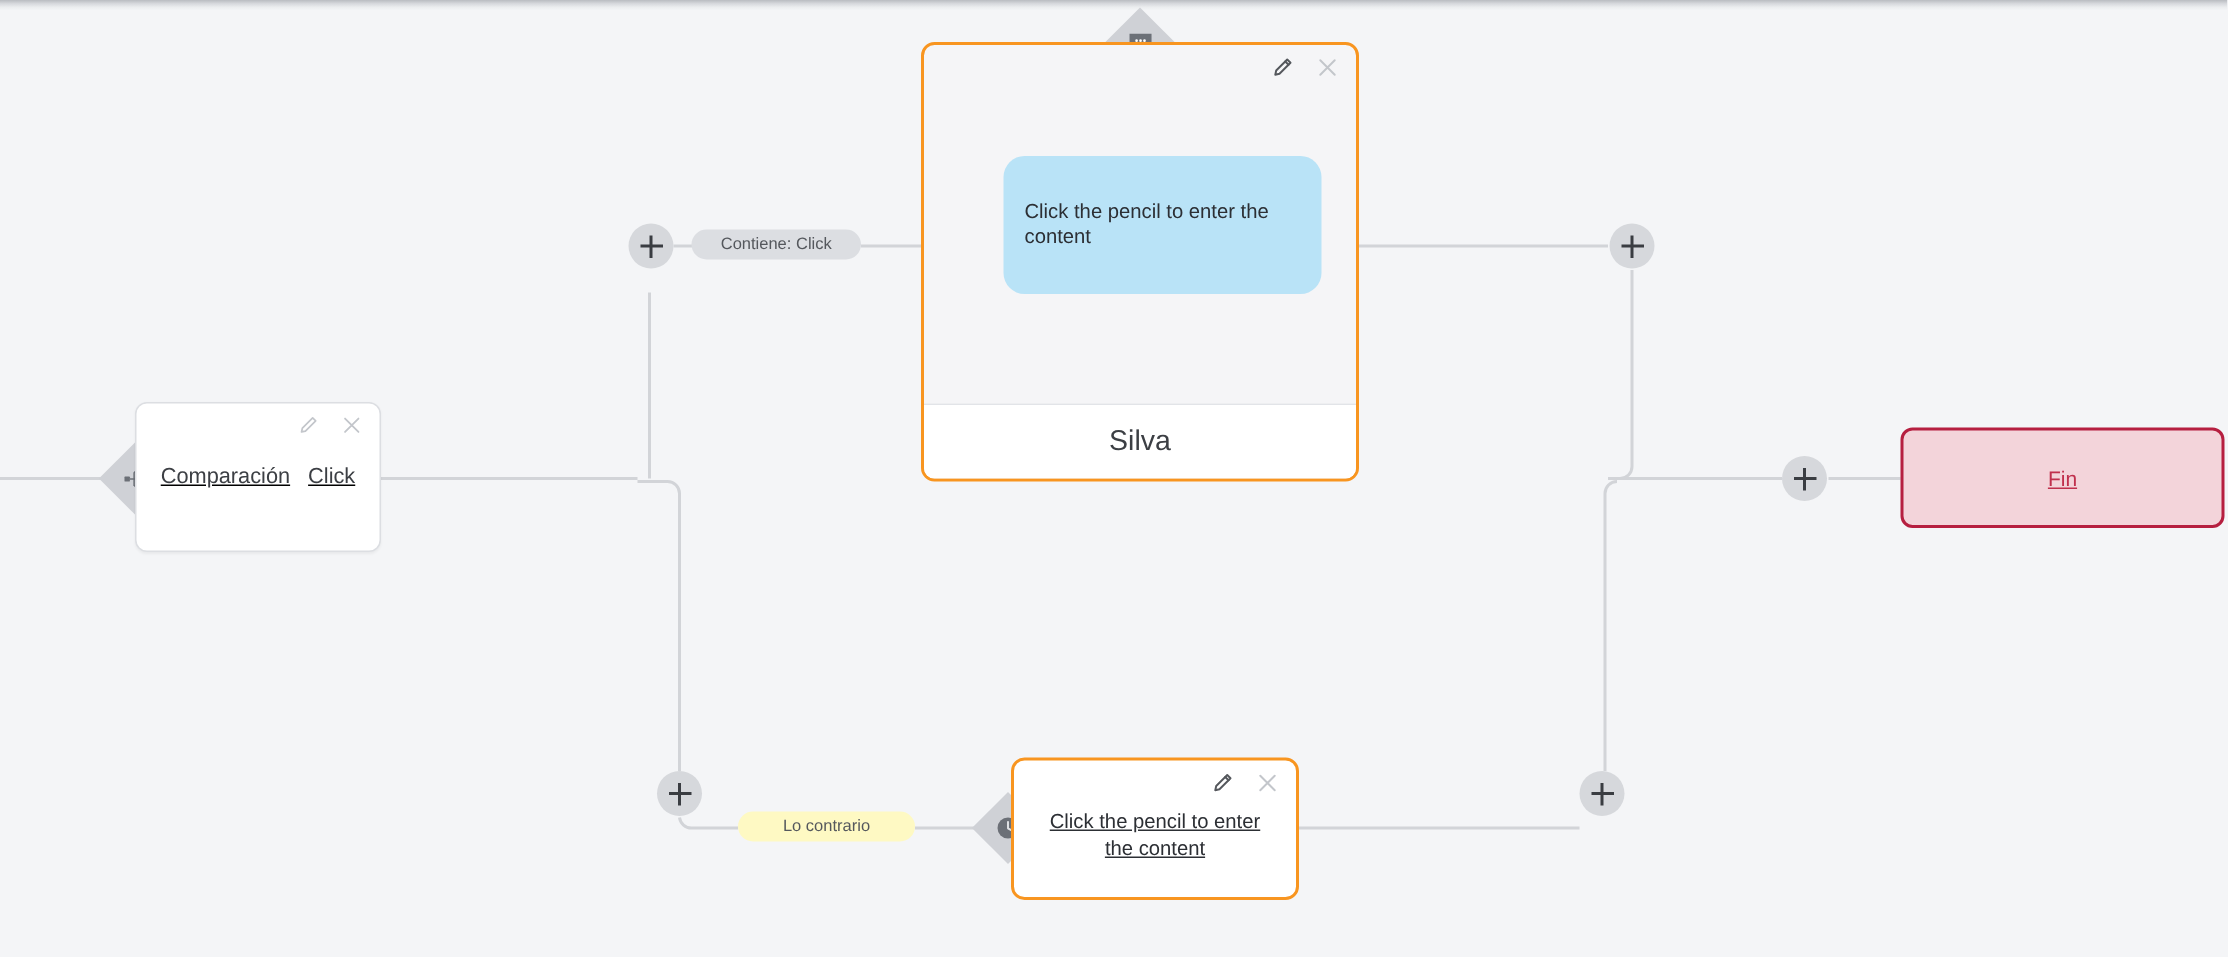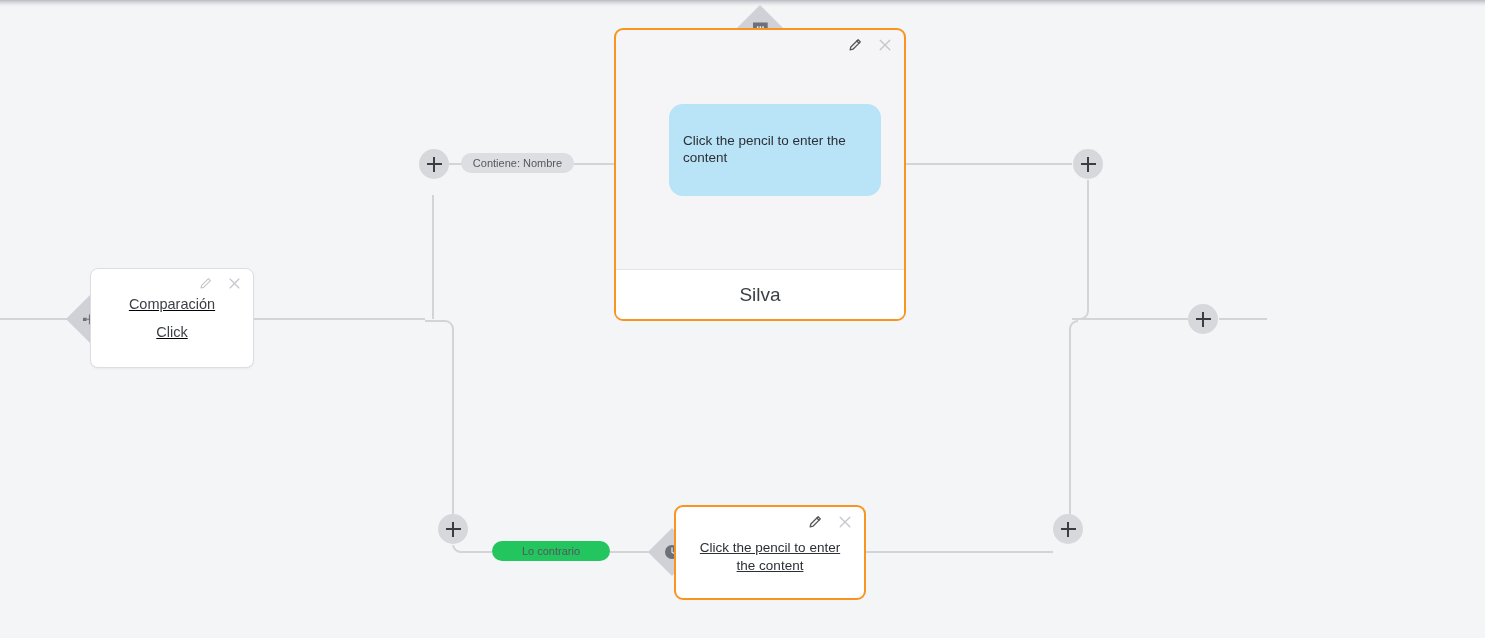--- a/index.html
+++ b/index.html
@@ -60,21 +60,21 @@
     display: flex;
     align-items: center;
     justify-content: center;
     font-size: 11px;
     color: #55585d;
     padding: 0 12px;
     box-sizing: border-box;
     white-space: nowrap;
   }
   .edge-label.gray  { background: #dcdee2; }
-  .edge-label.white { background: #22c55e; }
+  .edge-label.white { background: #fef9c3; }
 
   
   .diamond {
     position: absolute;
     width: 34px; height: 34px;
     background: #cfd1d6;
     transform: rotate(45deg);
     display: flex;
     align-items: center;
     justify-content: center;
@@ -105,21 +105,21 @@
   }
   .tool-ic { cursor: pointer; line-height: 0; display: block; }
 
   
   #node-comparacion {
     left: 90px; top: 268px;
     width: 164px; height: 100px;
     border: 1px solid #dcdee2;
     box-shadow: 0 1px 2px rgba(0,0,0,.05);
     display: flex;
-    flex-direction: column;
+    flex-direction: row;
     align-items: center;
     justify-content: center;
     gap: 12px;
   }
   #node-comparacion .line {
     font-size: 14.5px;
     color: #3c3f44;
   }
 
   
@@ -266,21 +266,21 @@
     <div class="line">Comparación</div>
     <div class="line">Click</div>
   </div>
 
   <div class="plus-btn" style="left:419px; top:164px; transform:translateY(-15px);"></div>
   <div class="plus-btn" style="left:438px; top:529px; transform:translateY(-15px);"></div>
   <div class="plus-btn" style="left:1073px; top:164px; transform:translateY(-15px);"></div>
   <div class="plus-btn" style="left:1053px; top:529px; transform:translateY(-15px);"></div>
   <div class="plus-btn" style="left:1188px; top:319px; transform:translateY(-15px);"></div>
 
-  <div class="edge-label gray" style="left:461px; top:153px; width:113px;">Contiene: Nombre</div>
+  <div class="edge-label gray" style="left:461px; top:153px; width:113px;">Contiene: Click</div>
   <div class="edge-label white" style="left:492px; top:541px; width:118px;">Lo contrario</div>
 
   <div class="diamond" style="left:743px; top:12px;">
     <span class="dm-inner">
       <svg width="17" height="16" viewBox="0 0 18 17">
         <path d="M1.2 1.2 H16.8 V11 H6.2 L3.1 14.6 V11 H1.2 Z" fill="#6c7077"></path>
         <circle cx="6.2" cy="6.1" r="0.95" fill="#ffffff"></circle>
         <circle cx="9" cy="6.1" r="0.95" fill="#ffffff"></circle>
         <circle cx="11.8" cy="6.1" r="0.95" fill="#ffffff"></circle>
       </svg>
@@ -326,14 +326,17 @@
       </span>
       <span class="tool-ic">
         <svg width="14" height="14" viewBox="0 0 16 16" stroke="#c3c6cb" stroke-width="1.5" stroke-linecap="round">
           <path d="M2.5 2.5 L13.5 13.5 M13.5 2.5 L2.5 13.5"></path>
         </svg>
       </span>
     </div>
     <span>Click the pencil to enter the content</span>
   </div>
 
+  <div class="node" id="node-fin">
+    <span>Fin</span>
+  </div>
 
 </div>
 
 </body></html>

